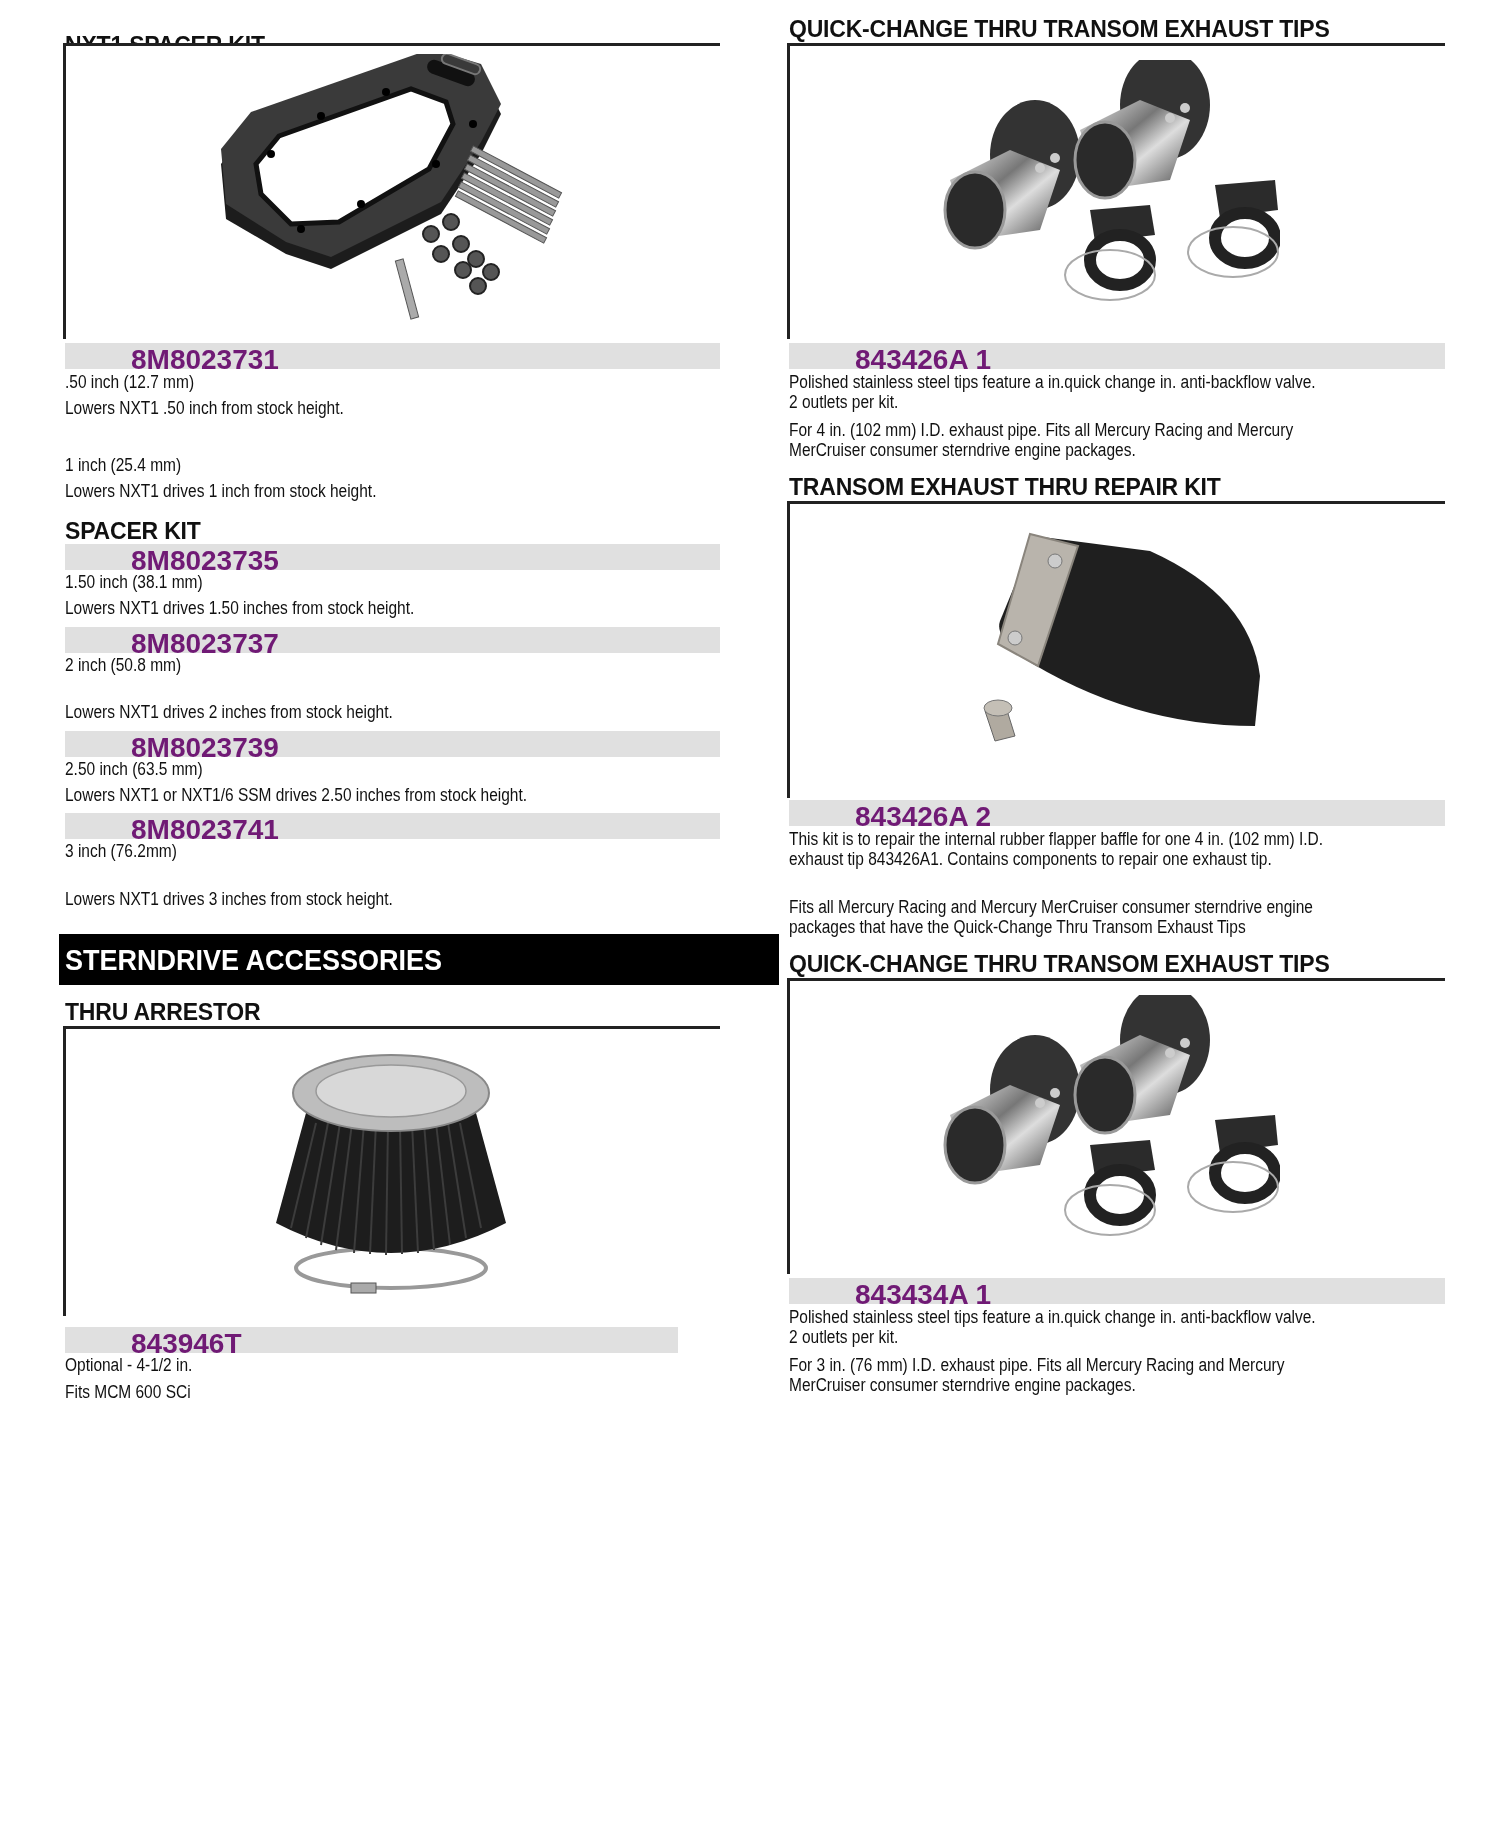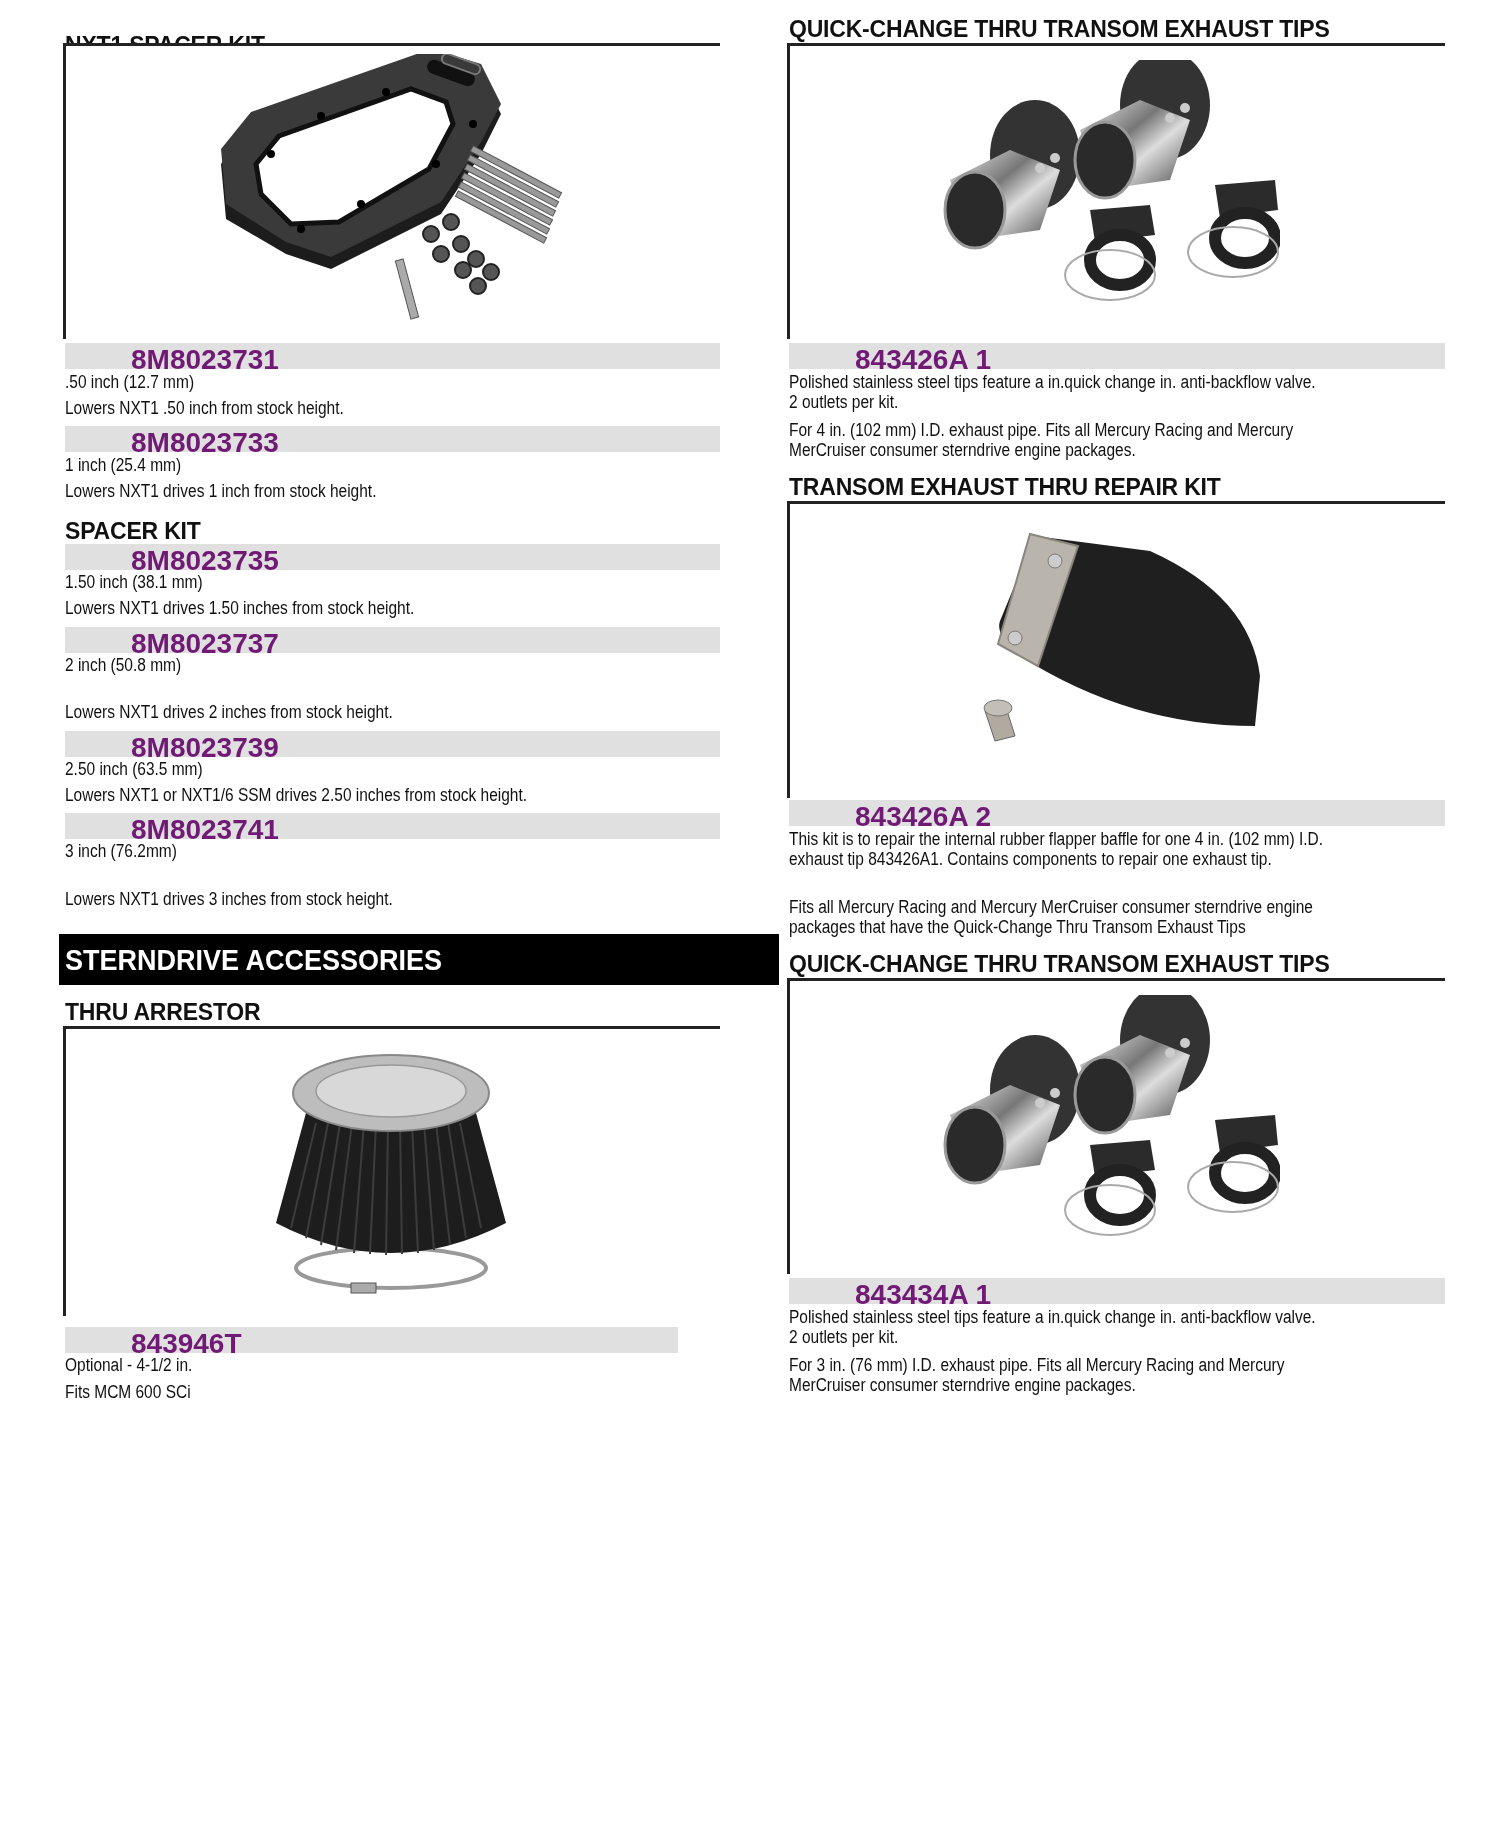--- a/index.html
+++ b/index.html
@@ -104,23 +104,20 @@
       </svg>
     </div>
   </div>
 
   <div class="part-bar" style="top:343px; width:655px;">
     <span>8M8023731</span>
   </div>
   <div class="txt" style="top:372px;">.50 inch (12.7 mm)</div>
   <div class="txt" style="top:398px;">Lowers NXT1 .50 inch from stock height.</div>
 
-  <div class="part-bar" style="top:426px; width:655px;">
-    <span>8M8023733</span>
-  </div>
   <div class="txt" style="top:455px;">1 inch (25.4 mm)</div>
   <div class="txt" style="top:481px;">Lowers NXT1 drives 1 inch from stock height.</div>
 
   <div class="sec-title" style="top:518px;">SPACER KIT</div>
 
   <div class="part-bar" style="top:544px; width:655px;text-align:right;">
     <span>8M8023735</span>
   </div>
   <div class="txt" style="top:572px;">1.50 inch (38.1 mm)</div>
   <div class="txt" style="top:598px;">Lowers NXT1 drives 1.50 inches from stock height.</div>

